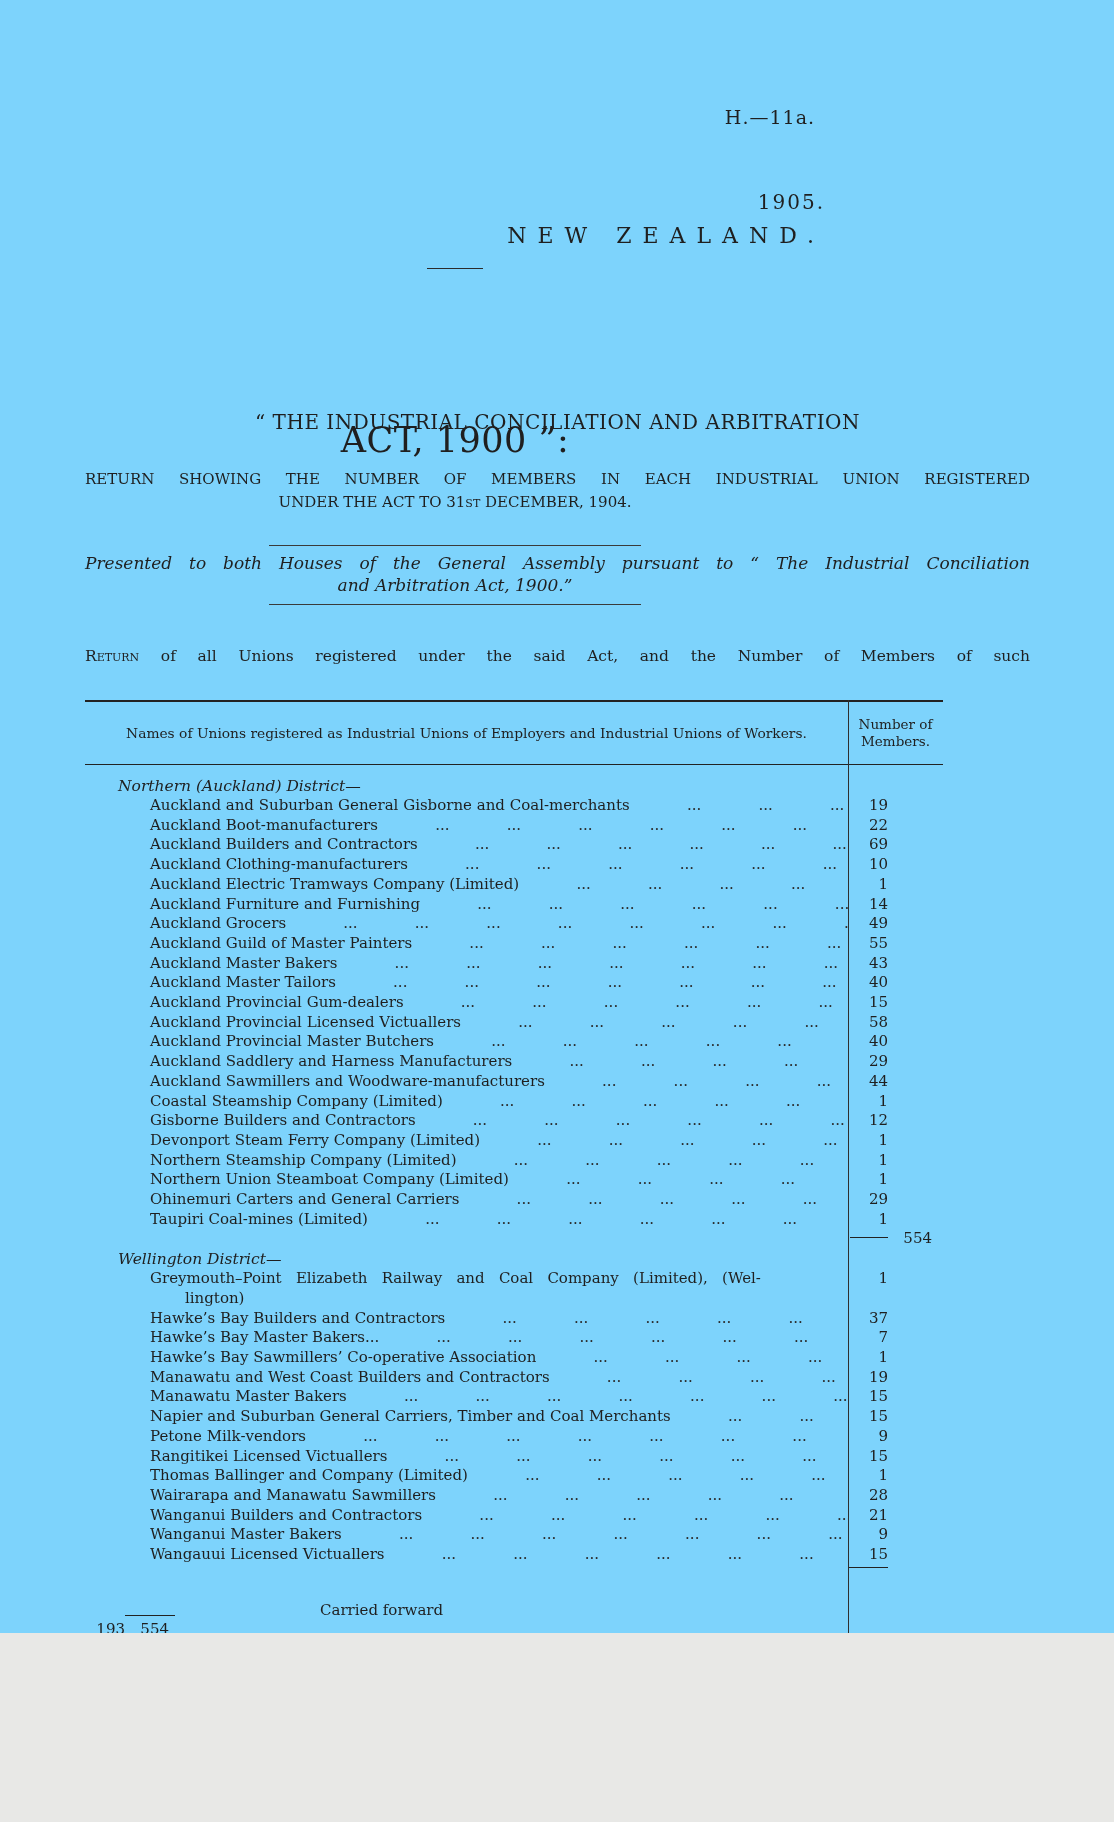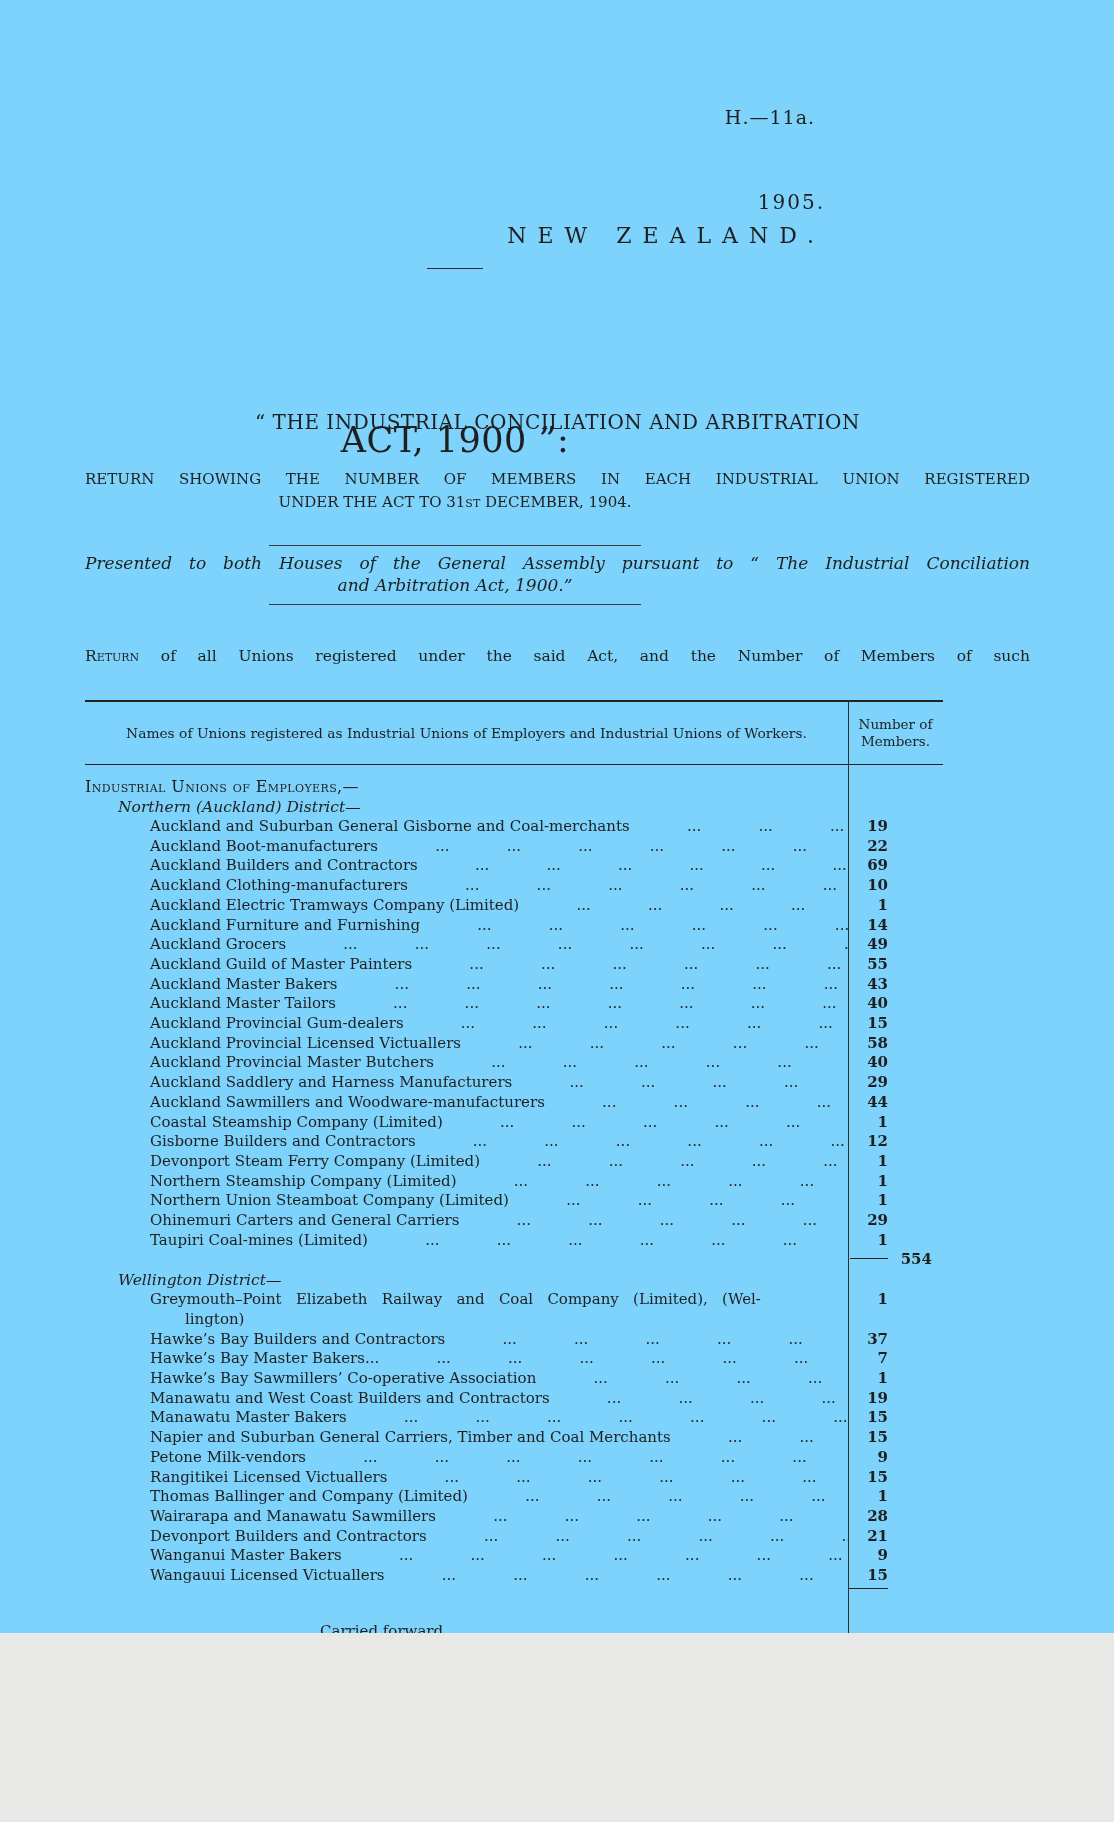--- a/index.html
+++ b/index.html
@@ -41,21 +41,21 @@
               font-size:13.5px; text-align:center; line-height:17px;}
   .tbody{padding-top:11px; font-size:15px; line-height:19.7px;}
   .sec-heading{font-size:16px; letter-spacing:.4px; line-height:21px;}
   .district-heading{font-style:italic; font-size:15.5px; padding-left:33px; line-height:20px;}
   .row{display:flex; align-items:flex-start;}
   .row-name{flex:none; padding-left:65px; white-space:nowrap;}
   .nm1{white-space:nowrap;}
   .nm1.stretch{word-spacing:9.5px;}
   .nm2{padding-left:35px;}
   .leaders{flex:1 1 0; overflow:hidden; white-space:pre; min-width:0; color:#2a2a2a;}
-  .mem{flex:none; width:95px; display:flex; align-items:center;font-weight:bold;}
+  .mem{flex:none; width:95px; display:flex; align-items:center;}
   .col1{width:40px; text-align:right;}
   .col2{width:50px; text-align:right; padding-right:6px; box-sizing:border-box;}
   .dash{display:inline-block; width:38px; border-top:1.4px solid #222; vertical-align:middle; margin-bottom:4px;}
   .rule-row{height:18px; margin-top:2px;}
   .rule-row .col1{border-top:1.3px solid #222;}
   .cf-row{margin-top:16px;flex-direction:column;}
   .cf-label{flex:none; padding-left:235px; white-space:nowrap;}
   .cf-row .col2{border-top:1.3px solid #222; margin-top:-5px; padding-top:4px;}
 </style>
 </head>
@@ -88,21 +88,20 @@
     <div class="l1"><span class="sc">Return</span><span> of all Unions registered under the said Act, and the Number of Members of such</span></div>
   </div>
 
   <div id="tablewrap" class="abs">
     <div class="vrule"></div>
     <div class="thead">
       <div class="th-names">Names of Unions registered as Industrial Unions of Employers and Industrial Unions of Workers.</div>
       <div class="th-members">Number of Members.</div>
     </div>
     <div class="tbody" id="tbody">
-        <div class="sec-heading sc">Industrial Unions of Employers,—</div>
         <div class="district-heading">Northern (Auckland) District—</div>
         <div class="row">
           <div class="row-name">Auckland and Suburban General Gisborne and Coal-merchants</div>
           <span class="leaders">            ...            ...            ...            ...            ...            ...            ...            ...</span>
           <div class="mem">
             <span class="col1">19</span>
             <span class="col2"></span>
           </div>
         </div>
         <div class="row">
@@ -366,21 +365,21 @@
         </div>
         <div class="row">
           <div class="row-name">Wairarapa and Manawatu Sawmillers</div>
           <span class="leaders">            ...            ...            ...            ...            ...            ...            ...            ...</span>
           <div class="mem">
             <span class="col1">28</span>
             <span class="col2"></span>
           </div>
         </div>
         <div class="row">
-          <div class="row-name">Devonport Builders and Contractors</div>
+          <div class="row-name">Wanganui Builders and Contractors</div>
           <span class="leaders">            ...            ...            ...            ...            ...            ...            ...            ...</span>
           <div class="mem">
             <span class="col1">21</span>
             <span class="col2"></span>
           </div>
         </div>
         <div class="row">
           <div class="row-name">Wanganui Master Bakers</div>
           <span class="leaders">            ...            ...            ...            ...            ...            ...            ...            ...</span>
           <div class="mem">

